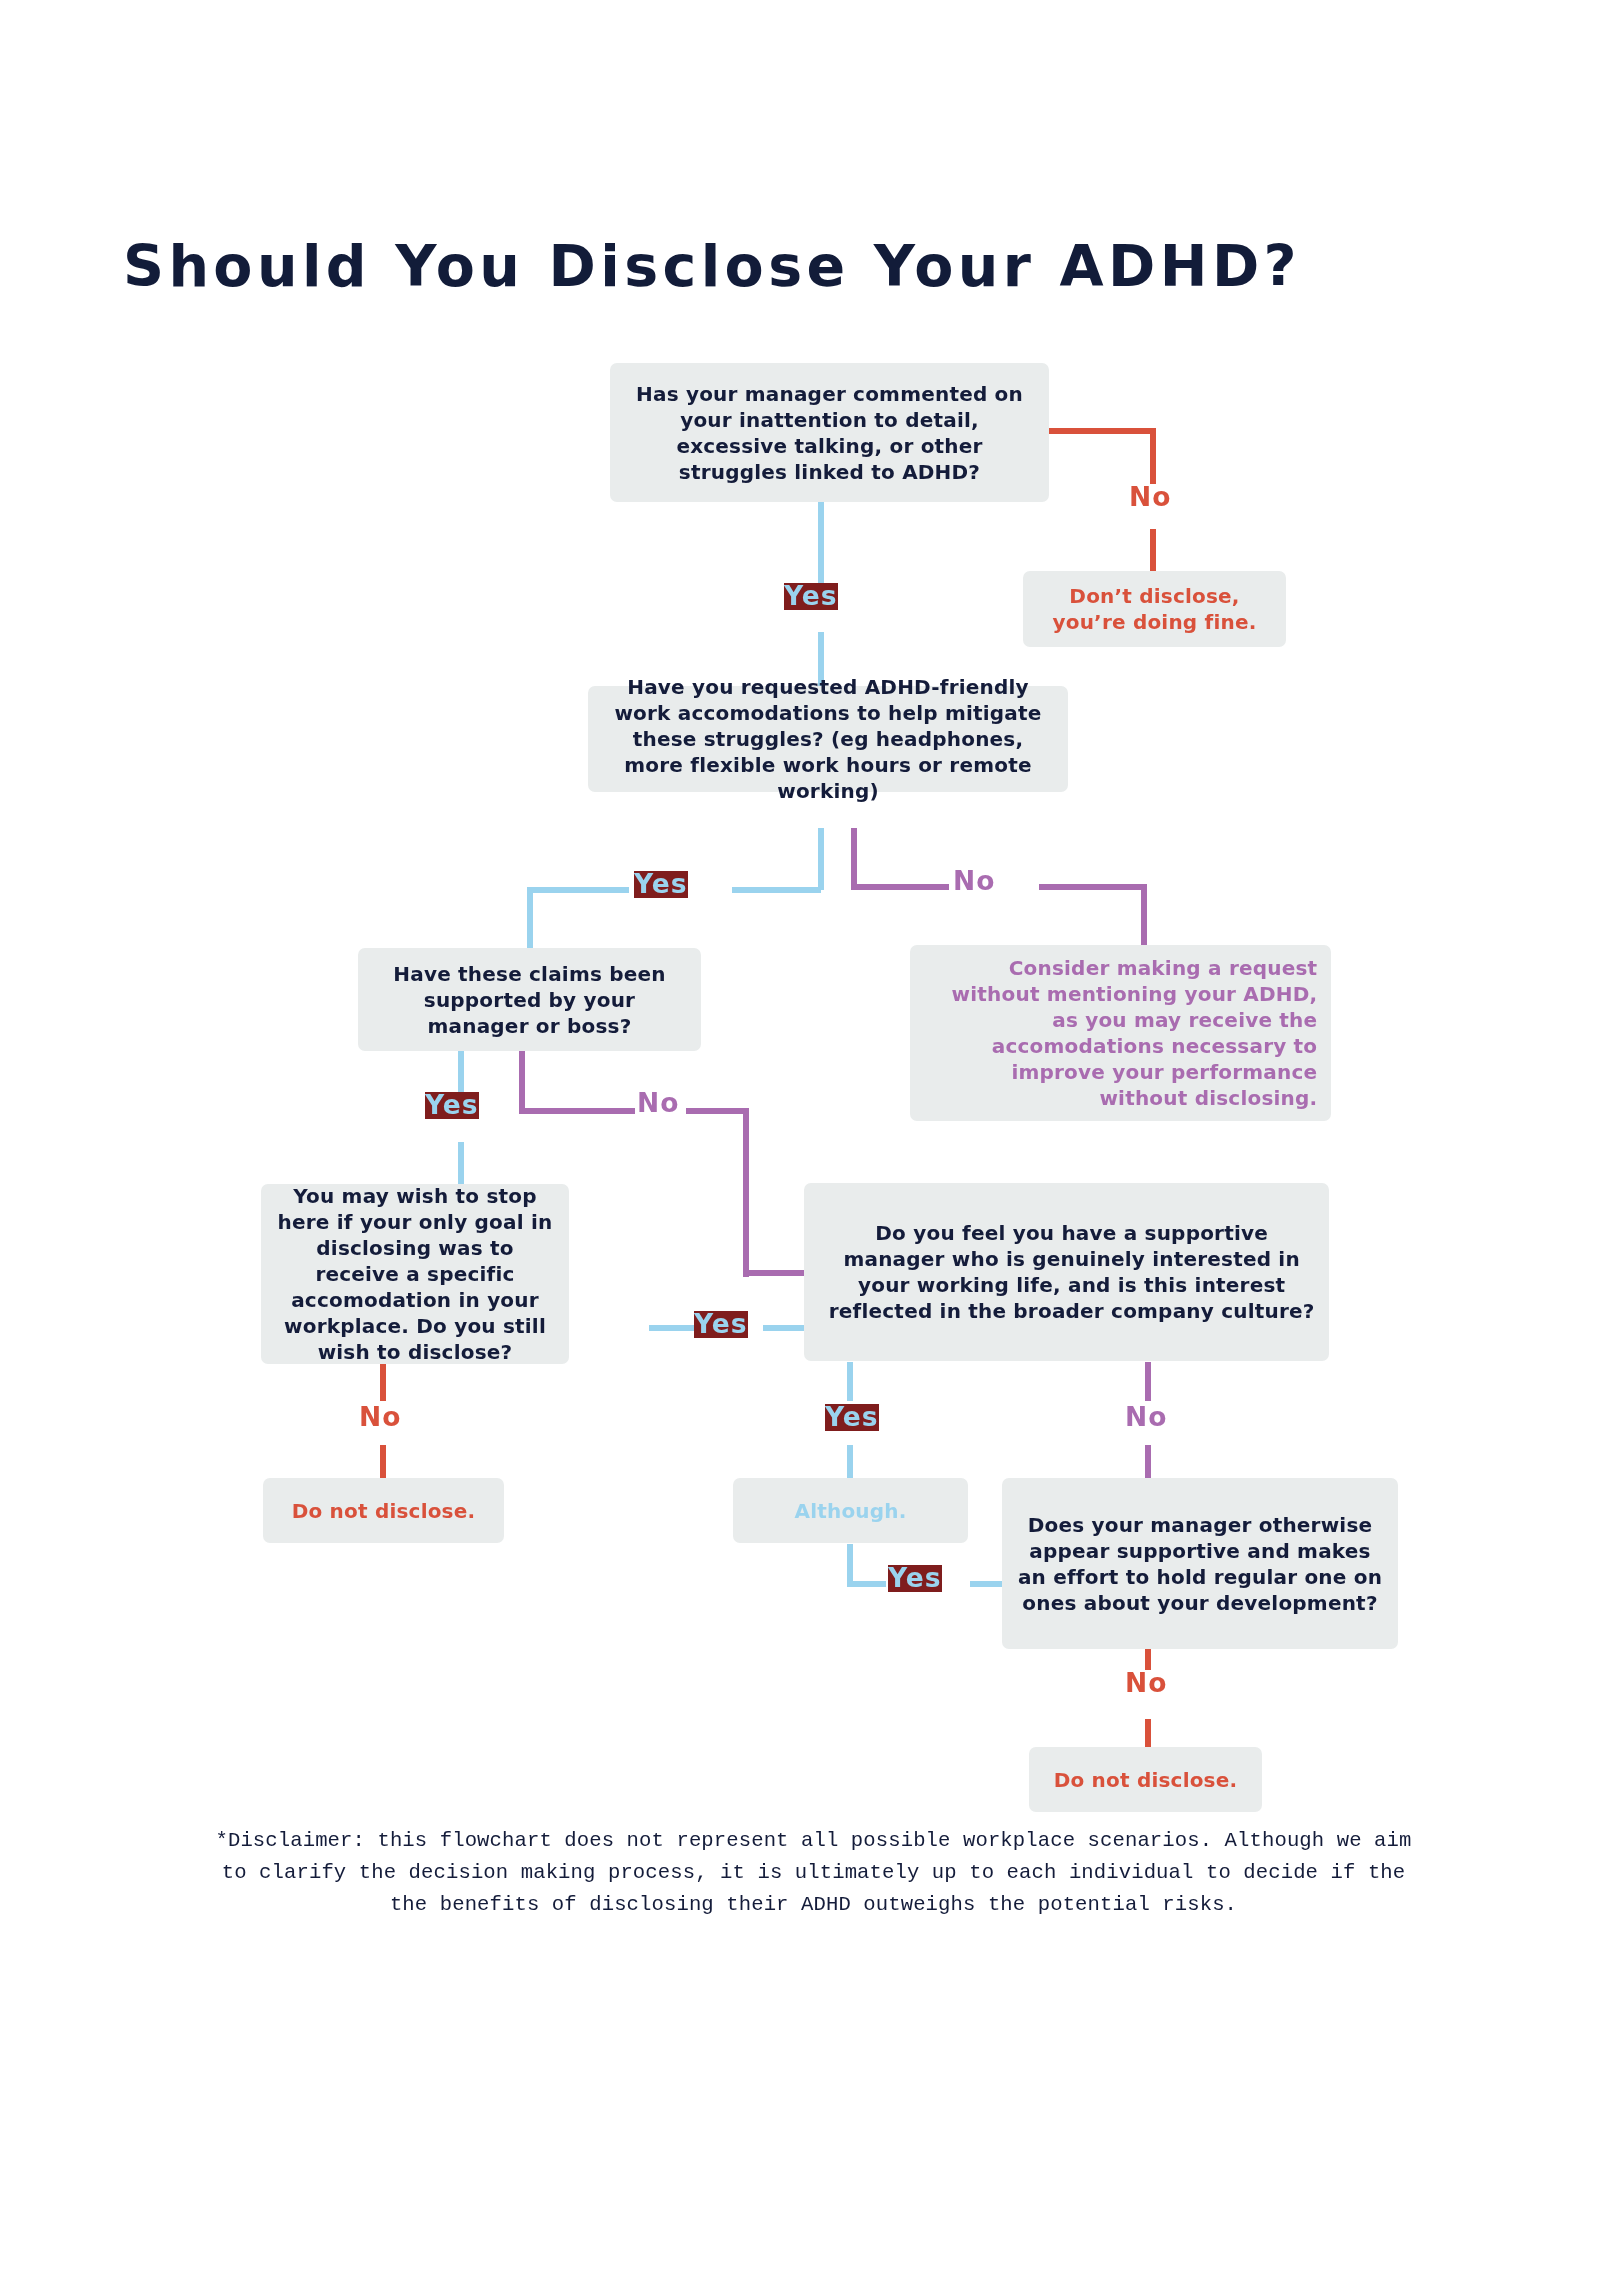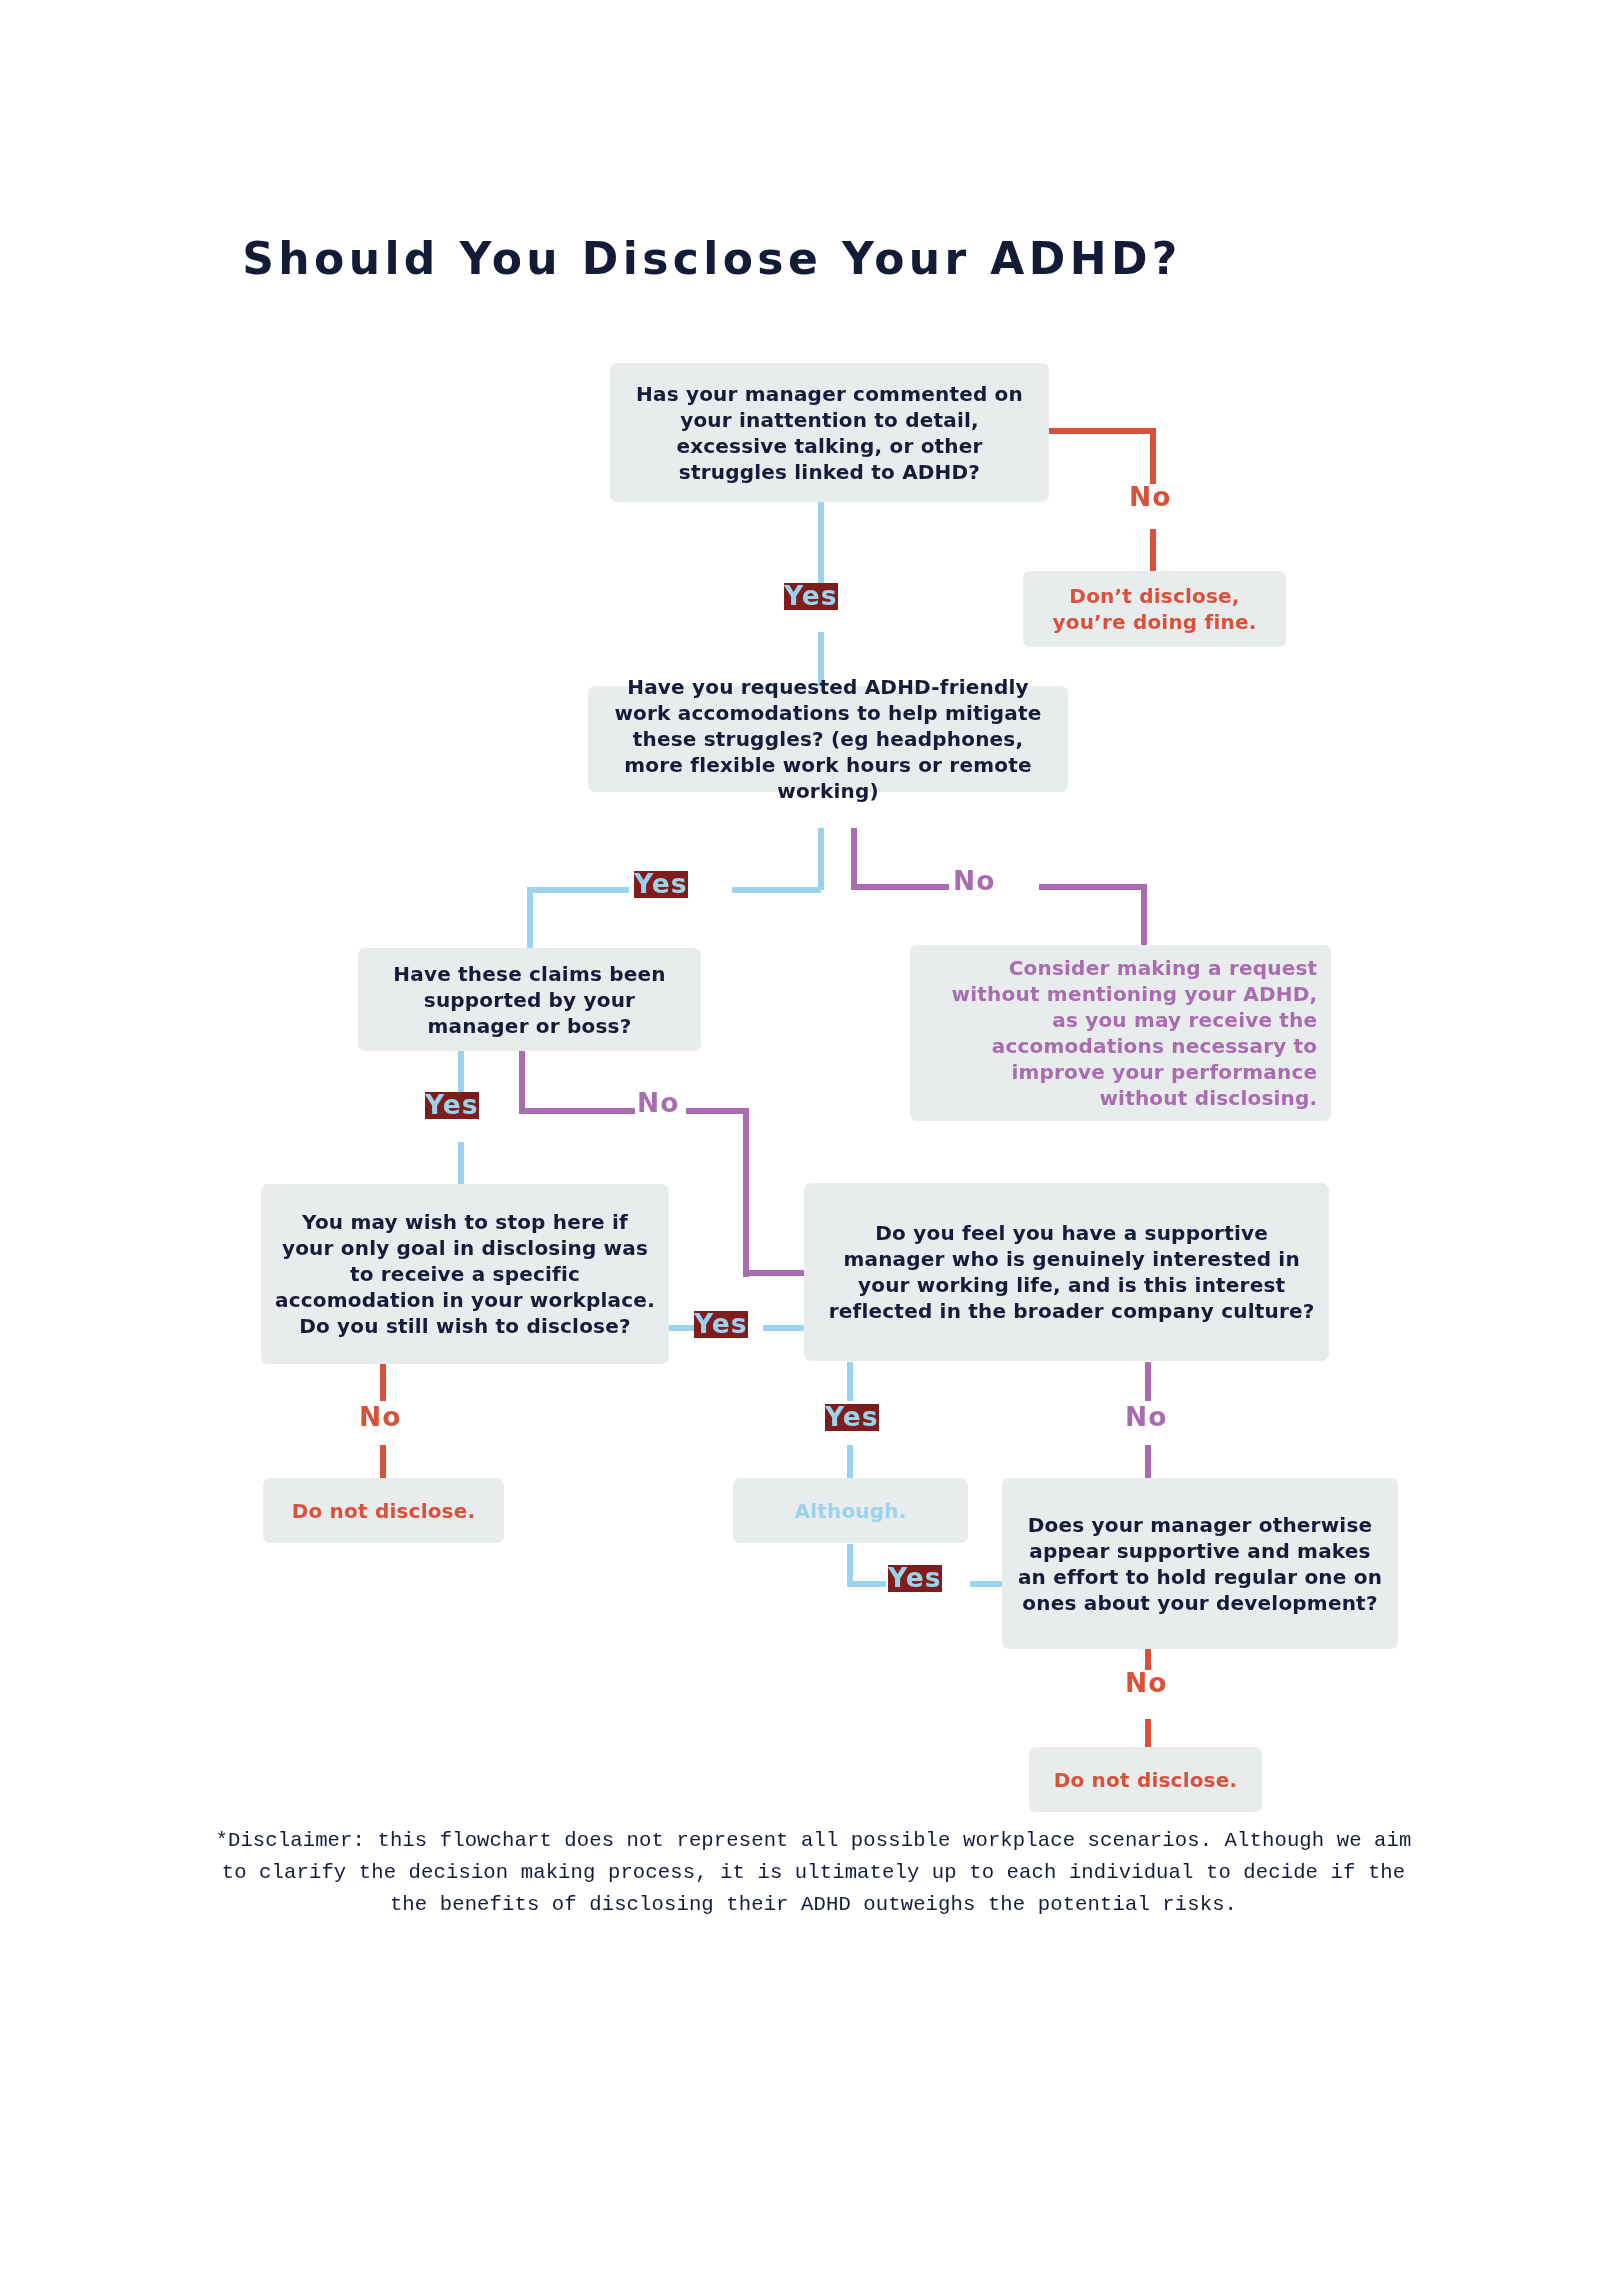--- a/index.html
+++ b/index.html
@@ -14,21 +14,21 @@
     background:#ffffff;
     overflow:hidden;
   }
 
   
   #title{
     position:absolute;
     left:0; top:233px;
     width:1424px;
     text-align:center;
-    font-size:44px;
+    font-size:57px;
     font-weight:700;
     letter-spacing:4.4px;
     color:#121c39;
     font-family:"DejaVu Sans","Liberation Sans",sans-serif;
   }
 
   
   .node{
     position:absolute;
     background:#e9ecec;
@@ -158,21 +158,21 @@
   <div class="node q" style="left:610px; top:363px; width:439px; height:139px;">Has your manager commented on your inattention to detail, excessive talking, or other struggles linked to ADHD?</div>
 
   <div class="node term c-red" style="left:1023px; top:571px; width:263px; height:76px;">Don’t disclose, you’re doing fine.</div>
 
   <div class="node q" style="left:588px; top:686px; width:480px; height:106px;">Have you requested ADHD-friendly work accomodations to help mitigate these struggles? (eg headphones, more flexible work hours or remote working)</div>
 
   <div class="node term c-purple" style="left:910px; top:945px; width:421px; height:176px;">Consider making a request without mentioning your ADHD, as you may receive the accomodations necessary to improve your performance without disclosing.</div>
 
   <div class="node q" style="left:358px; top:948px; width:343px; height:103px;">Have these claims been supported by your manager or boss?</div>
 
-  <div class="node q" style="left:261px; top:1184px; width:408px; height:180px;">You may wish to stop here if your only goal in disclosing was to receive a specific accomodation in your workplace. Do you still wish to disclose?</div>
+  <div class="node q" style="left:261px; top:1184px; width:308px; height:180px;">You may wish to stop here if your only goal in disclosing was to receive a specific accomodation in your workplace. Do you still wish to disclose?</div>
 
   <div class="node q" style="left:804px; top:1183px; width:525px; height:178px;padding-left:24px;">Do you feel you have a supportive manager who is genuinely interested in your working life, and is this interest reflected in the broader company culture?</div>
 
   <div class="node term c-red" style="left:263px; top:1478px; width:241px; height:65px;">Do not disclose.</div>
 
   <div class="node term c-blue" style="left:733px; top:1478px; width:235px; height:65px;">Although.</div>
 
   <div class="node q" style="left:1002px; top:1478px; width:396px; height:171px;">Does your manager otherwise appear supportive and makes an effort to hold regular one on ones about your development?</div>
 
   <div class="node term c-red" style="left:1029px; top:1747px; width:233px; height:65px;">Do not disclose.</div>

